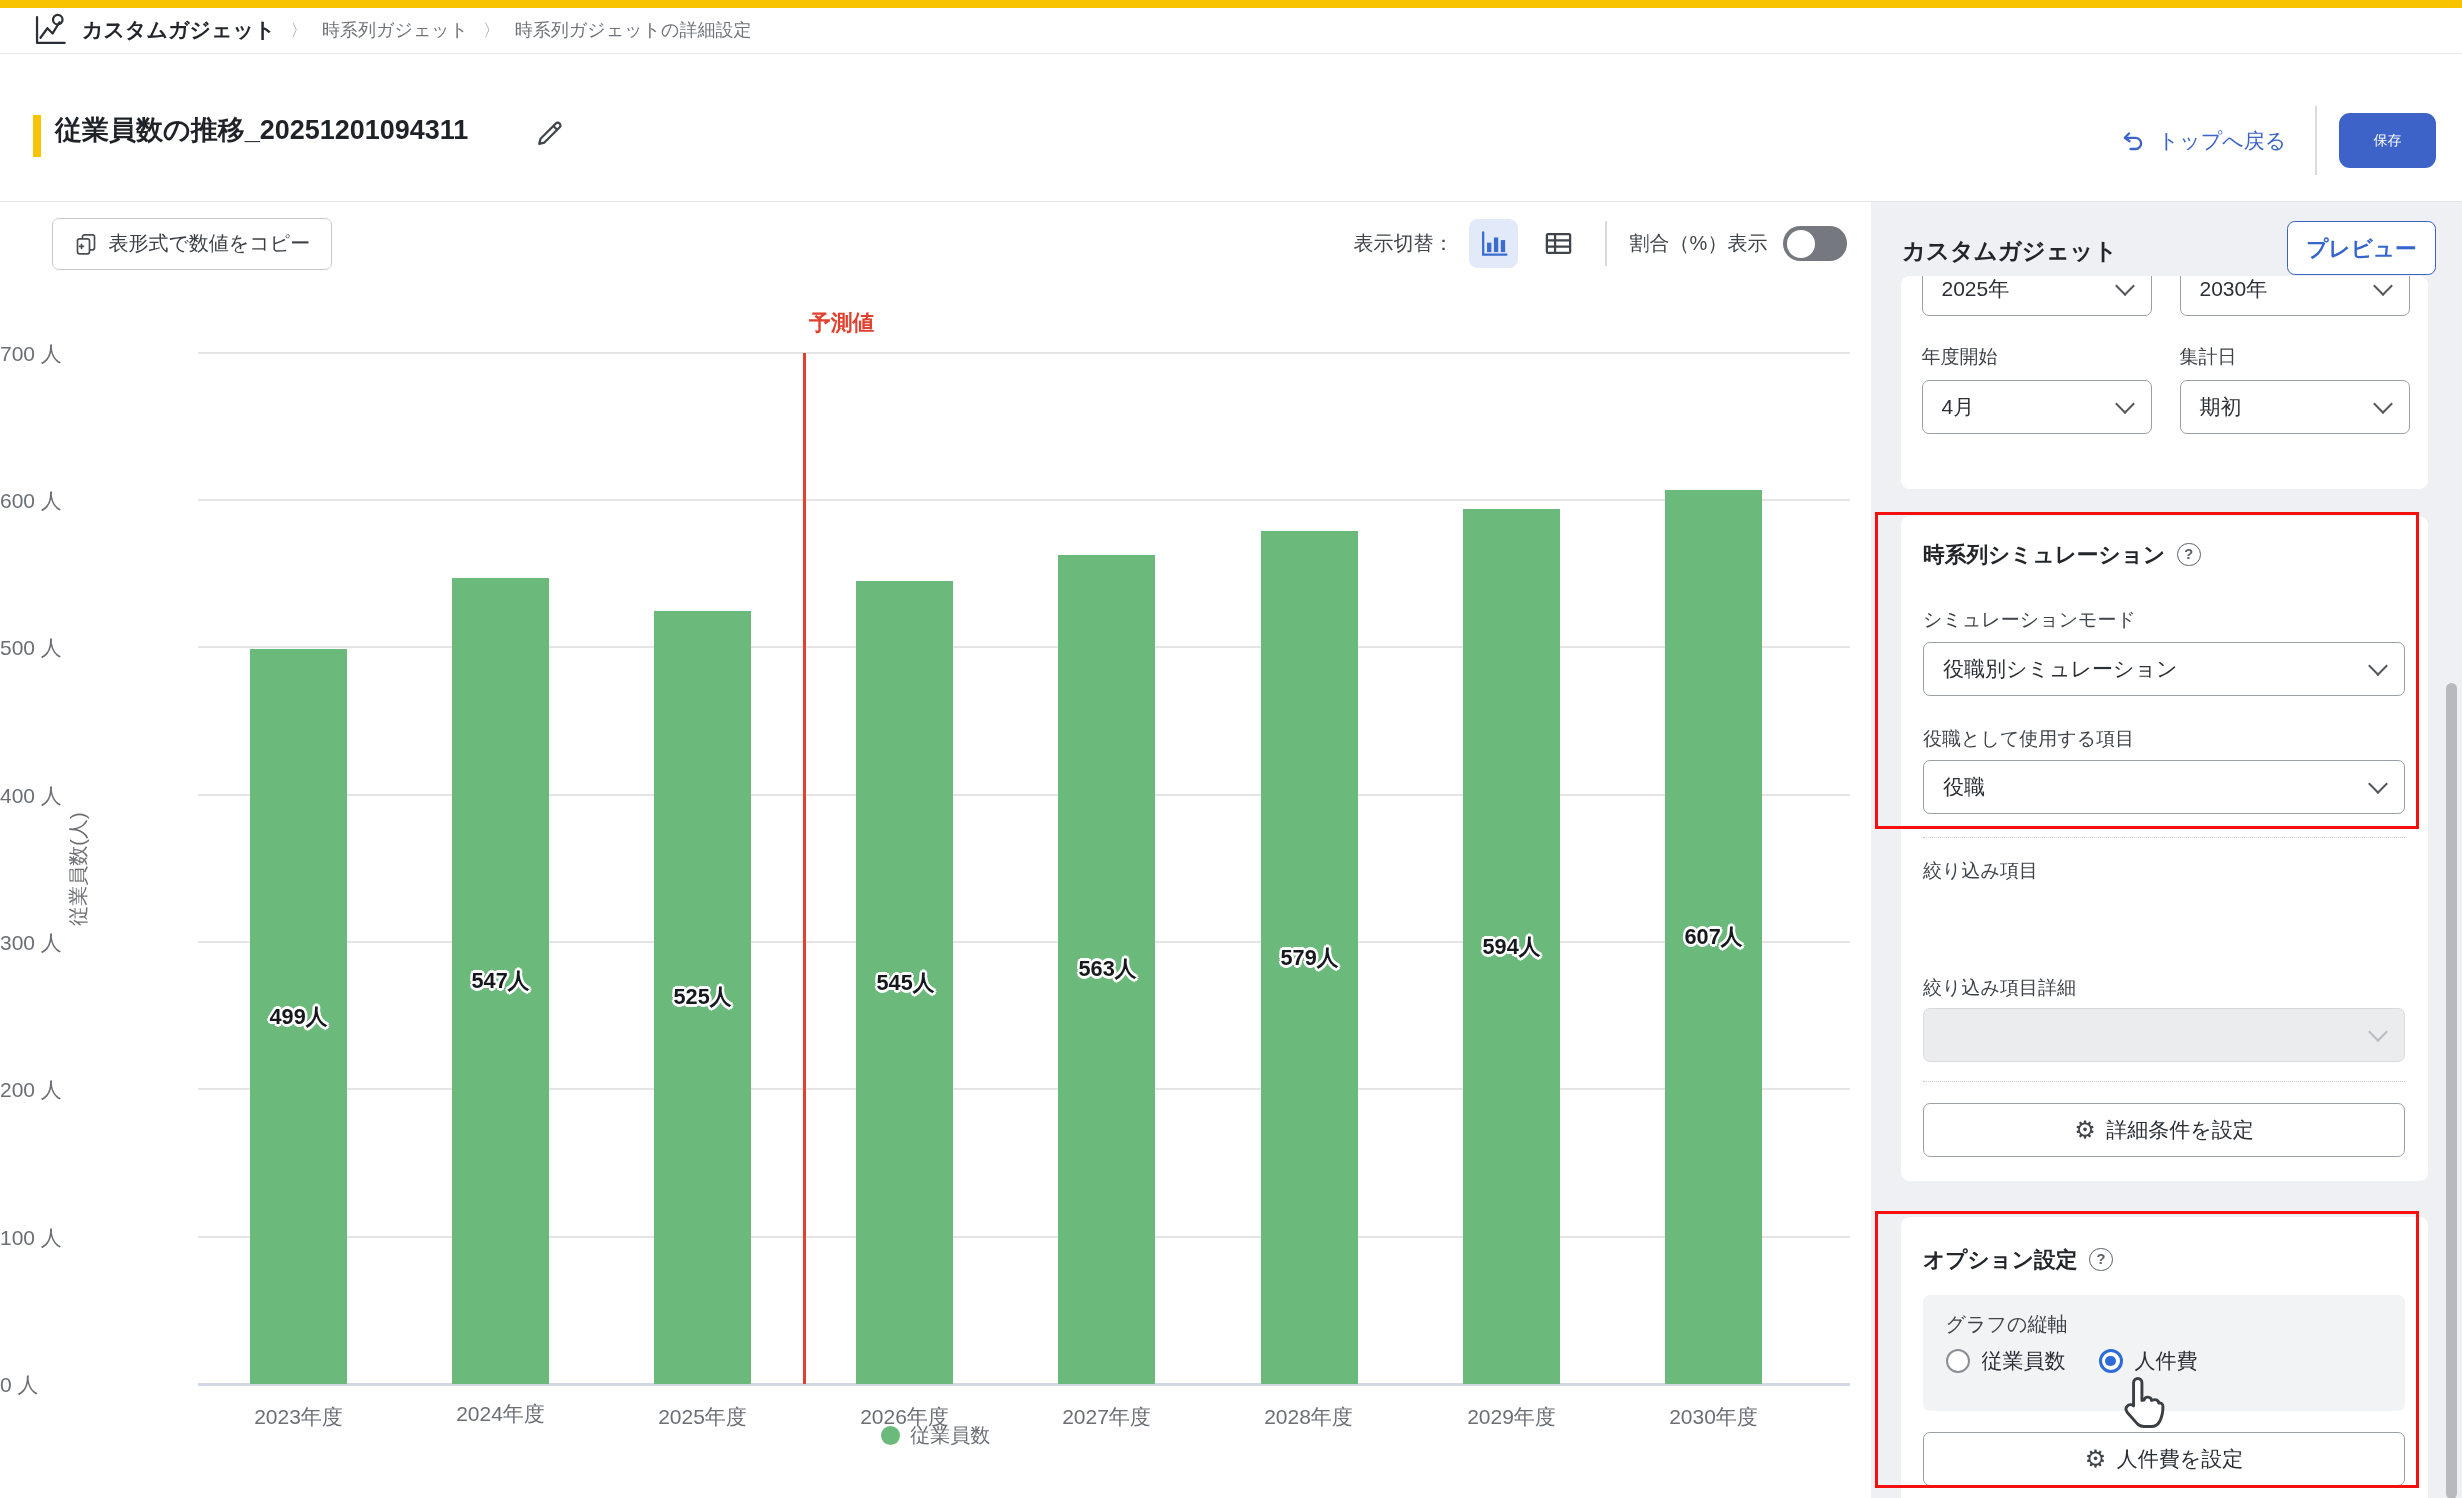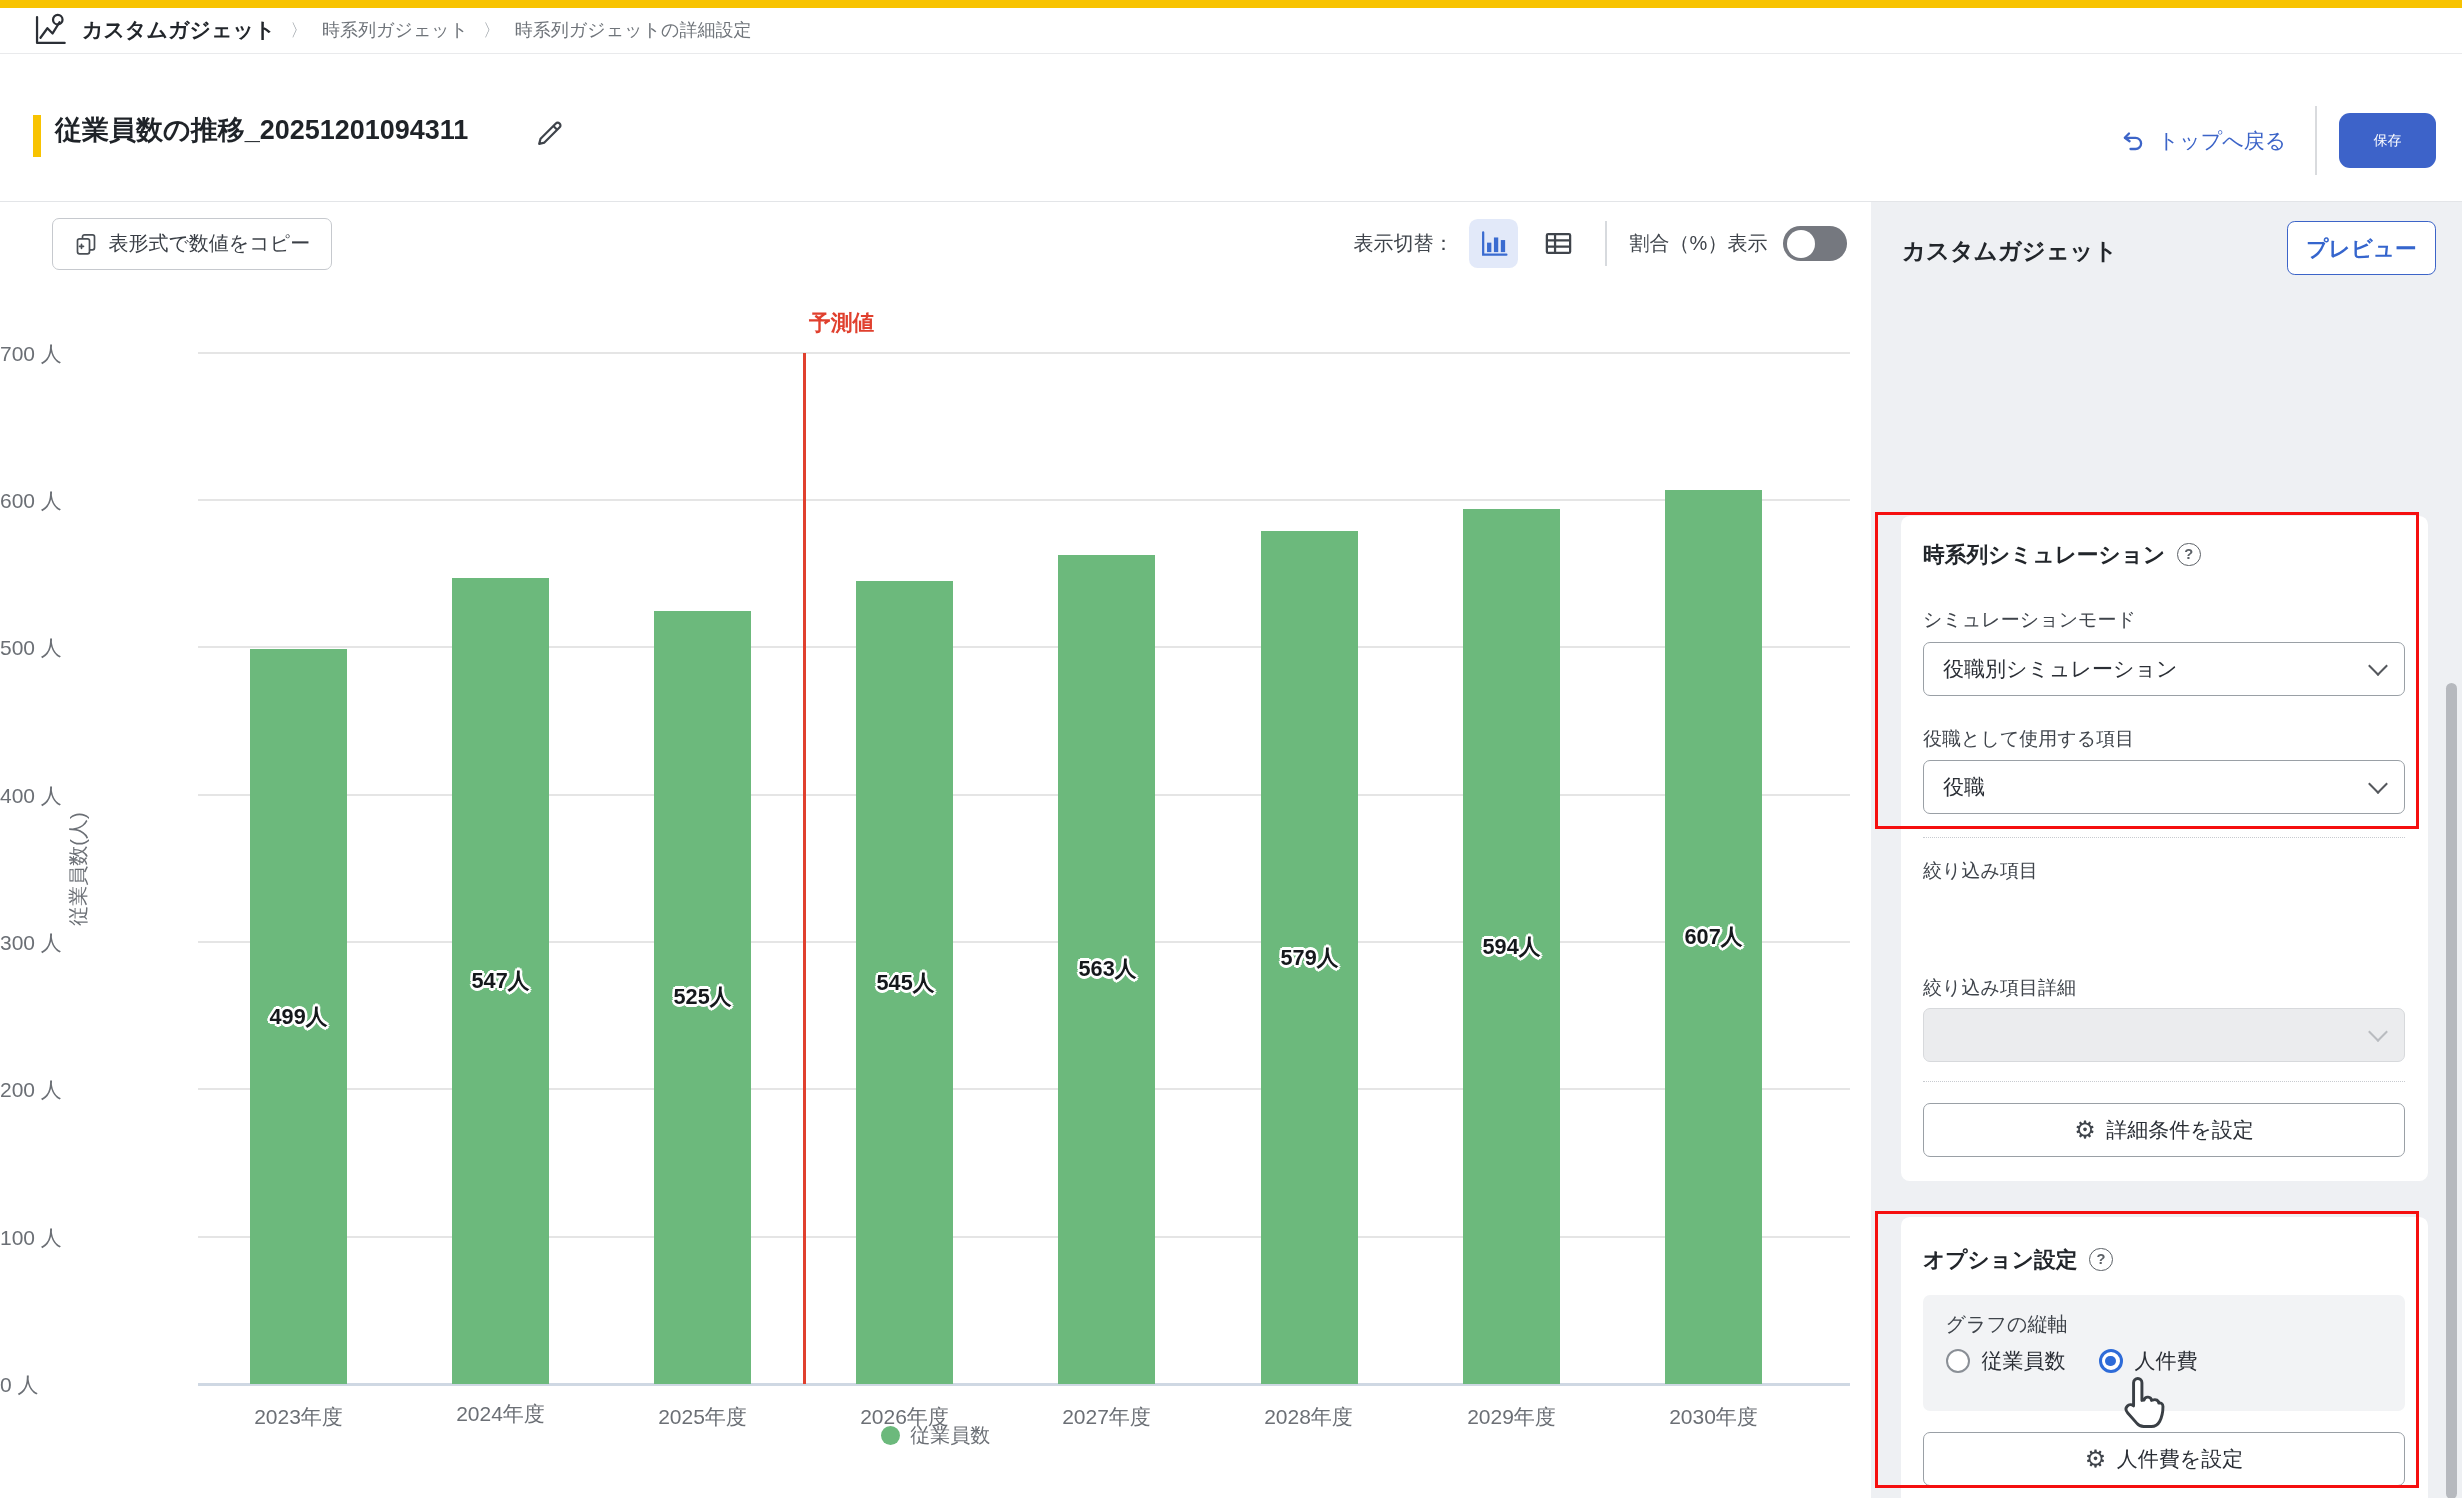--- a/index.html
+++ b/index.html
@@ -228,20 +228,40 @@
           <span class="knob"></span>
         </button>
       </div>
     </div>
   </section>
 
   <aside class="panel">
     <h2 class="panel-heading">カスタムガジェット</h2>
     <button class="preview-btn">プレビュー</button>
 
+    <div class="card card-a">
+      <div class="dd" style="left:21px;top:-14px;width:230px;">
+        <span>2025年</span>
+          <span class="chev"></span>
+      </div>
+      <div class="dd" style="left:279px;top:-14px;width:230px;">
+        <span>2030年</span>
+          <span class="chev"></span>
+      </div>
+      <span class="flabel" style="left:21px;top:68px;">年度開始</span>
+      <span class="flabel" style="left:279px;top:68px;">集計日</span>
+      <div class="dd" style="left:21px;top:104px;width:230px;">
+        <span>4月</span>
+          <span class="chev"></span>
+      </div>
+      <div class="dd" style="left:279px;top:104px;width:230px;">
+        <span>期初</span>
+          <span class="chev"></span>
+      </div>
+    </div>
 
     <div class="card card-b">
       <div class="sec-h" style="left:22.5px;top:24px;">
         <span>時系列シミュレーション</span>
         <span class="help">?</span>
       </div>
       <span class="flabel" style="left:22.5px;top:91px;">シミュレーションモード</span>
       <div class="dd" style="left:22.5px;top:126px;width:482px;">
         <span>役職別シミュレーション</span>
           <span class="chev"></span>

